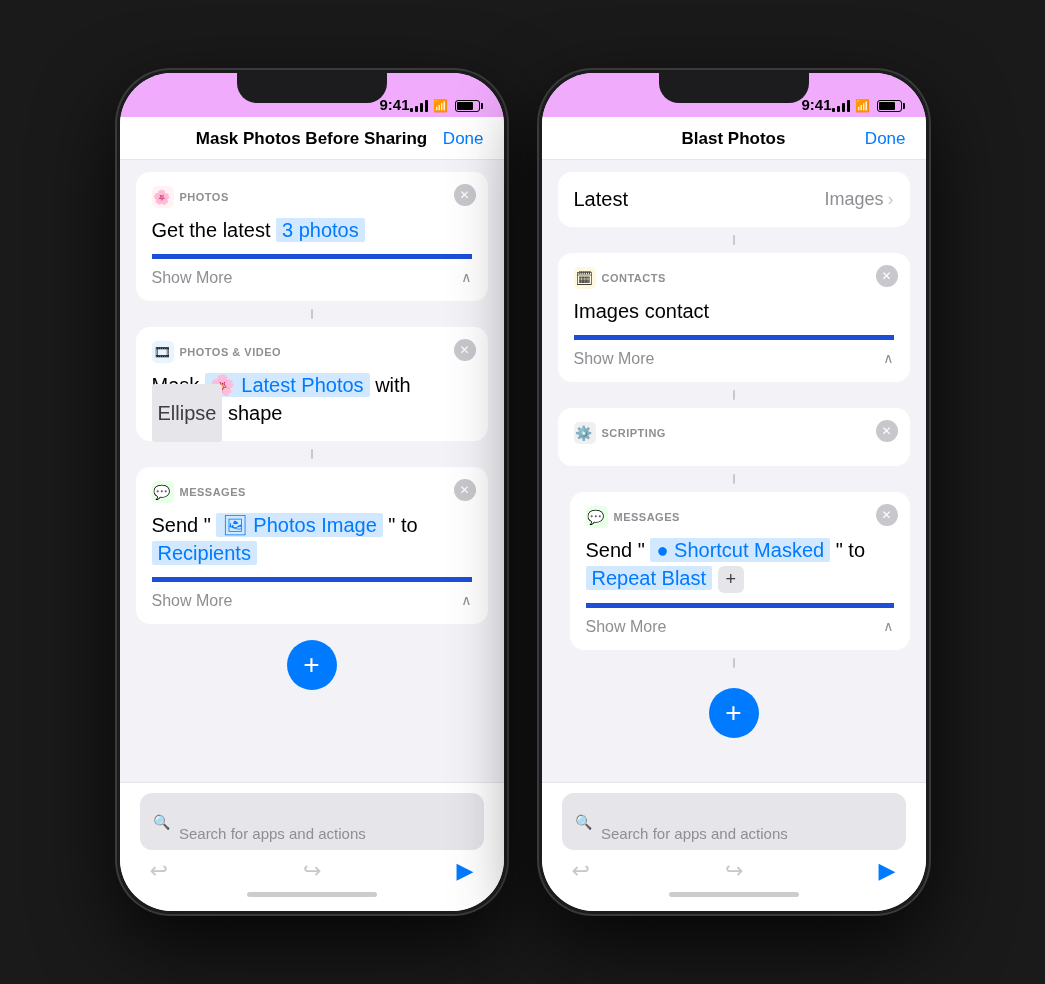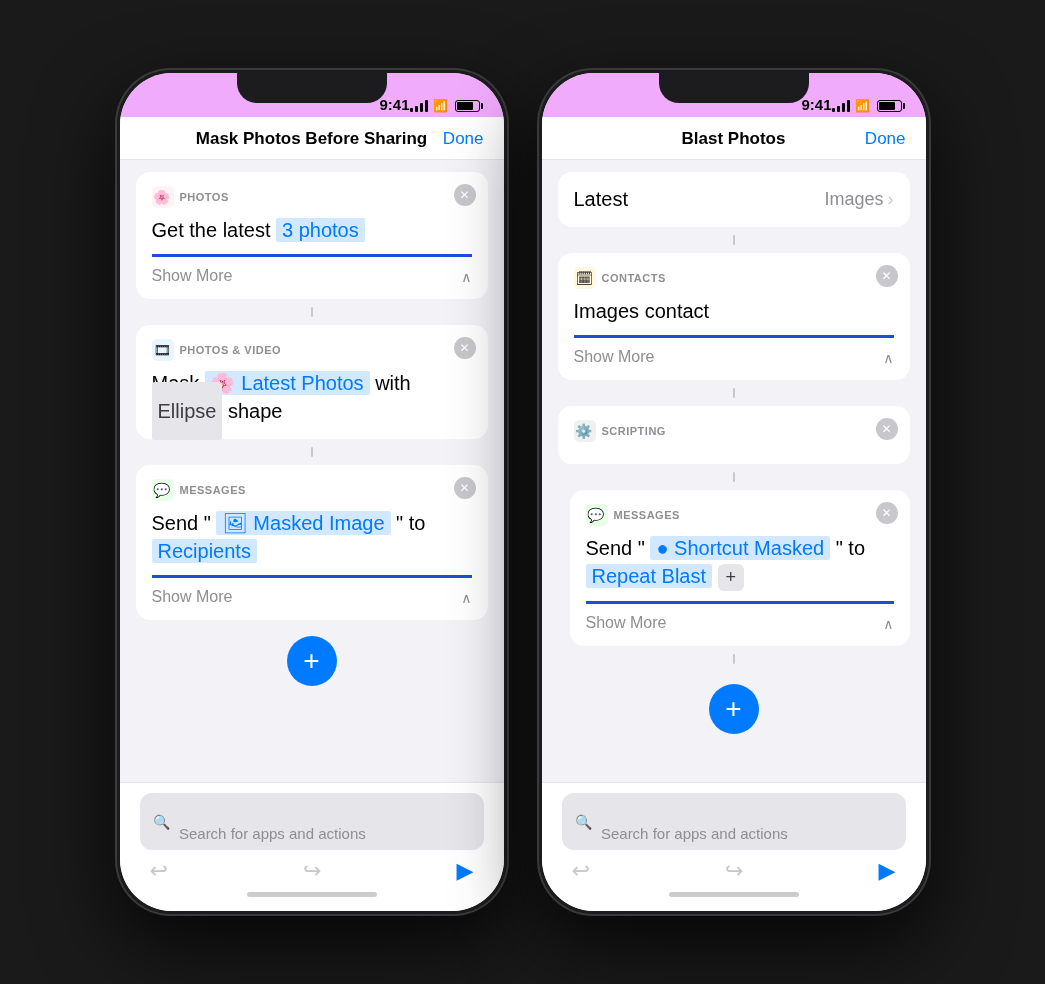--- a/index.html
+++ b/index.html
@@ -207,24 +207,24 @@
     .highlight-gray {
       background: #e5e5ea;
       color: #3c3c43;
       border-radius: 3px;
       padding: 18px 6px;
       font-size: 20px;
       font-weight: 400;
     }
     .show-more-row {
       display: flex;
-      align-items: flex-end;
+      align-items: flex-start;
       justify-content: space-between;
       padding-top: 10px;
-      border-top: 3px solid #1d4ed8;
+      border-top: 5px solid #1d4ed8;
       margin-top: 10px;
     }
     .show-more-text {
       font-size: 16px;
       color: #8e8e93;
     }
     .chevron-icon {
       color: #8e8e93;
       font-size: 14px;
     }
@@ -414,21 +414,21 @@
 
         <div class="connector"></div>
 
         <div class="card">
           <div class="card-header">
             <div class="card-icon" style="background:#e8ffe8;">💬</div>
             <span class="card-label">MESSAGES</span>
           </div>
           <div class="close-btn">✕</div>
           <div class="card-content">
-            Send " <span class="highlight-blue">🖼 Masked Image</span> " to<br>
+            Send " <span class="highlight-blue">🖼 Photos Image</span> " to<br>
             <span class="highlight-blue">Recipients</span>
           </div>
           <div class="show-more-row">
             <span class="show-more-text">Show More</span>
             <span class="chevron-icon">∧</span>
           </div>
         </div>
 
         <div class="plus-btn">
           <span>+</span>

